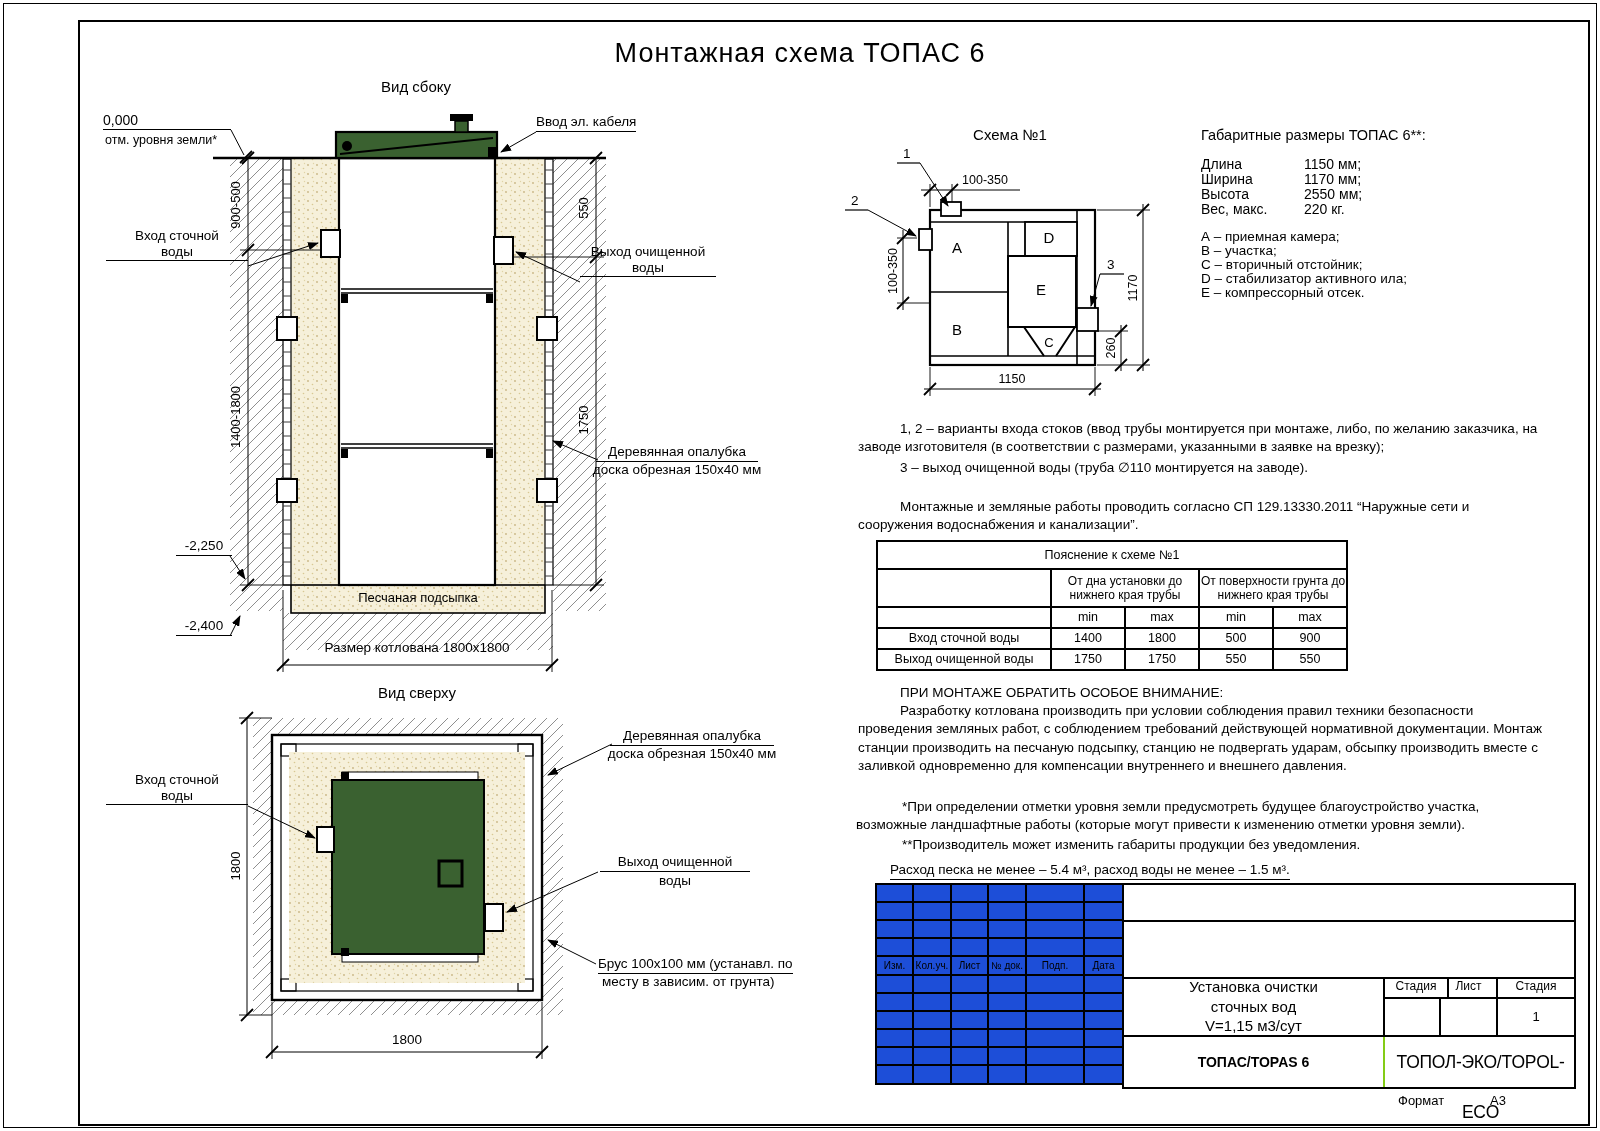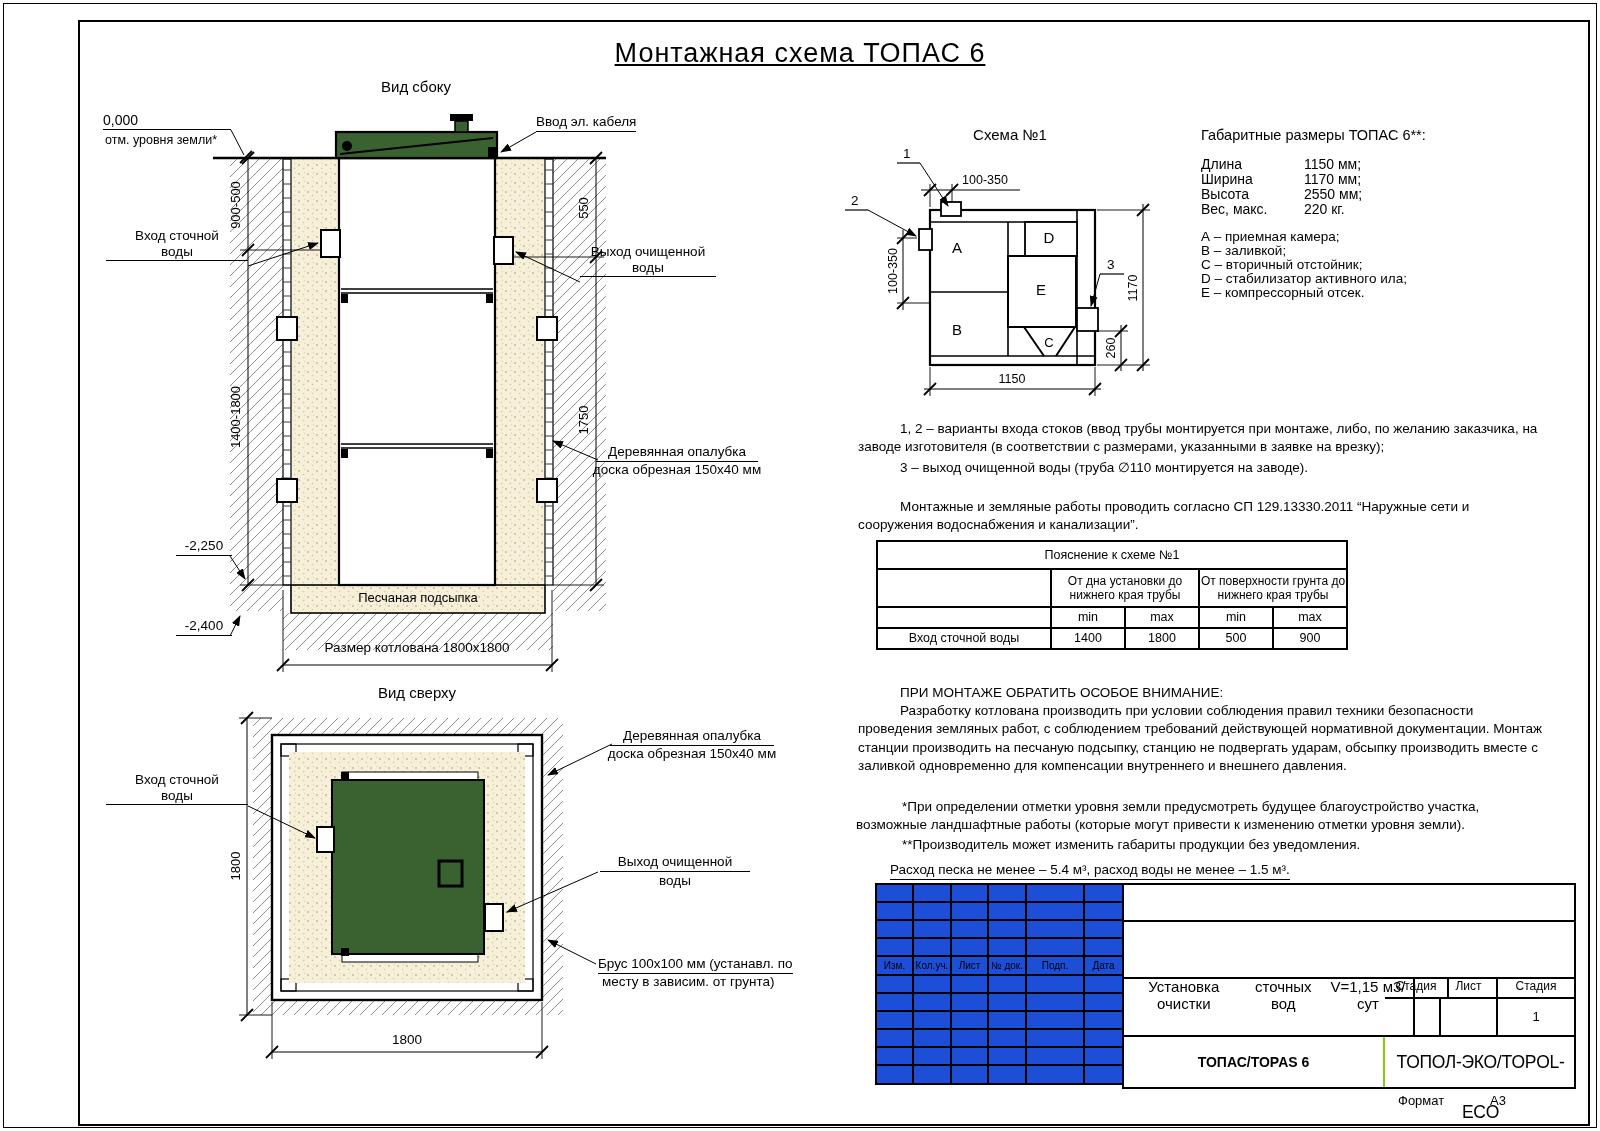--- a/index.html
+++ b/index.html
@@ -193,21 +193,21 @@
     <line x1="1121" y1="325" x2="1121" y2="371" stroke-width="1"></line>
     <path d="M1115,337 L1127,325 M1115,371 L1127,359" stroke-width="1.8"></path>
 
     <line x1="930" y1="367" x2="930" y2="396" stroke-width="0.9"></line>
     <line x1="1095" y1="367" x2="1095" y2="396" stroke-width="0.9"></line>
     <line x1="924" y1="389" x2="1101" y2="389" stroke-width="1"></line>
     <path d="M924,395 L936,383 M1089,395 L1101,383" stroke-width="1.8"></path>
   </g>
 </svg>
 
-<div class="lbl cx" style="left:800px;top:38px;font-size:27px;letter-spacing:1px;text-decoration:underline;">Монтажная схема ТОПАС 6</div>
+<div class="lbl cx" style="left:800px;top:38px;font-size:27px;letter-spacing:1px;">Монтажная схема ТОПАС 6</div>
 
 <div class="lbl cx" style="left:416px;top:78px;font-size:15px;">Вид сбоку</div>
 <div class="lbl ul" style="left:103px;top:112px;width:128px;font-size:14px;">0,000</div>
 <div class="lbl" style="left:105px;top:133px;font-size:12.5px;">отм. уровня земли*</div>
 <div class="lbl ul" style="left:536px;top:114px;">Ввод эл. кабеля</div>
 <div class="lbl ul ctr" style="left:106px;top:228px;width:142px;">
   <div>Вход сточной</div>
   <div>воды</div>
 </div>
 <div class="lbl ul ctr" style="left:580px;top:244px;width:136px;">
@@ -258,21 +258,21 @@
   <div class="lbl" style="left:1201px;top:127px;font-size:14.5px;">Габаритные размеры ТОПАС 6**:</div>
   <div class="lbl" style="left:1201px;top:156px;font-size:14px;">Длина</div>
   <div class="lbl" style="left:1304px;top:156px;font-size:14px;">1150 мм;</div>
   <div class="lbl" style="left:1201px;top:171px;font-size:14px;">Ширина</div>
   <div class="lbl" style="left:1304px;top:171px;font-size:14px;">1170 мм;</div>
   <div class="lbl" style="left:1201px;top:186px;font-size:14px;">Высота</div>
   <div class="lbl" style="left:1304px;top:186px;font-size:14px;">2550 мм;</div>
   <div class="lbl" style="left:1201px;top:201px;font-size:14px;">Вес, макс.</div>
   <div class="lbl" style="left:1304px;top:201px;font-size:14px;">220 кг.</div>
   <div class="lbl" style="left:1201px;top:229px;">А – приемная камера;</div>
-  <div class="lbl" style="left:1201px;top:243px;">В – заливкой;</div>
+  <div class="lbl" style="left:1201px;top:243px;">В – участка;</div>
   <div class="lbl" style="left:1201px;top:257px;">С – вторичный отстойник;</div>
   <div class="lbl" style="left:1201px;top:271px;">D – стабилизатор активного ила;</div>
   <div class="lbl" style="left:1201px;top:285px;">Е – компрессорный отсек.</div>
 </div>
 
 <div class="para ind" style="left:858px;top:420px;width:688px;">1, 2 – варианты входа  стоков (ввод трубы монтируется при монтаже, либо, по желанию заказчика, на заводе изготовителя (в соответствии с размерами, указанными в заявке на врезку);</div>
 <div class="para ind" style="left:858px;top:459px;width:688px;">3 – выход очищенной воды (труба ∅110 монтируется на заводе).</div>
 <div class="para ind" style="left:858px;top:498px;width:688px;">Монтажные и земляные работы проводить согласно СП 129.13330.2011 “Наружные сети и сооружения водоснабжения и канализации”.</div>
 
 <table class="ptable">
@@ -299,20 +299,27 @@
     <td>min</td>
     <td>max</td>
   </tr>
   <tr style="height:21px">
     <td>Вход сточной воды</td>
     <td>1400</td>
     <td>1800</td>
     <td>500</td>
     <td>900</td>
   </tr>
+  <tr style="height:21px">
+    <td>Выход очищенной воды</td>
+    <td>1750</td>
+    <td>1750</td>
+    <td>550</td>
+    <td>550</td>
+  </tr>
 </tbody>
   </table>
 
 <div class="para" style="left:858px;top:684px;width:690px;text-indent:42px;">ПРИ МОНТАЖЕ ОБРАТИТЬ ОСОБОЕ ВНИМАНИЕ:</div>
 <div class="para ind" style="left:858px;top:702px;width:690px;">Разработку котлована производить при условии соблюдения правил техники безопасности проведения земляных работ, с соблюдением требований действующей нормативной документации. Монтаж станции производить на песчаную подсыпку, станцию не подвергать ударам, обсыпку производить вместе с заливкой одновременно для компенсации внутреннего и внешнего давления.</div>
 
 <div class="para" style="left:856px;top:798px;width:692px;text-indent:46px;">*При определении отметки уровня земли предусмотреть будущее благоустройство участка, возможные ландшафтные работы (которые могут привести к изменению отметки уровня земли).</div>
 <div class="para" style="left:856px;top:836px;width:692px;text-indent:46px;">**Производитель может изменить габариты продукции без уведомления.</div>
 <div class="lbl ul" style="left:890px;top:862px;">Расход песка не менее – 5.4 м³, расход воды не менее – 1.5 м³.</div>
 
@@ -413,21 +420,21 @@
         <td></td>
         <td></td>
         <td></td>
       </tr>
 </tbody>
   </table>
 
 <div class="tbright">
   <div class="tbcell" style="left:0;top:0;width:450px;height:37px;border-bottom:2px solid #000;"></div>
   <div class="tbcell" style="left:0;top:37px;width:450px;height:57px;border-bottom:2px solid #000;"></div>
-  <div class="tbcell" style="left:0;top:94px;width:291px;height:58px;border-right:2px solid #000;border-bottom:2px solid #000;display:flex;justify-content:space-between;text-align:center;font-size:15px;line-height:1.12;">
+  <div class="tbcell" style="left:0;top:94px;width:261px;height:58px;border-right:2px solid #000;border-bottom:2px solid #000;display:flex;flex-direction:column;justify-content:space-between;text-align:center;font-size:15px;line-height:1.12;">
     <div>Установка очистки</div>
     <div>сточных вод</div>
     <div>V=1,15 м3/сут</div>
   </div>
   <div class="tbcell" style="left:261px;top:94px;width:64px;height:20px;border-right:2px solid #000;border-bottom:2px solid #000;text-align:center;font-size:12px;">Стадия</div>
   <div class="tbcell" style="left:317px;top:94px;width:57px;height:20px;border-right:2px solid #000;border-bottom:2px solid #000;text-align:center;font-size:12px;">Лист</div>
   <div class="tbcell" style="left:374px;top:94px;width:76px;height:20px;border-bottom:2px solid #000;text-align:center;font-size:12px;">Стадия</div>
   <div class="tbcell" style="left:261px;top:114px;width:56px;height:38px;border-right:2px solid #000;border-bottom:2px solid #000;"></div>
   <div class="tbcell" style="left:317px;top:114px;width:57px;height:38px;border-right:2px solid #000;border-bottom:2px solid #000;"></div>
   <div class="tbcell" style="left:374px;top:114px;width:76px;height:38px;border-bottom:2px solid #000;text-align:center;font-size:13px;line-height:36px;">1</div>

